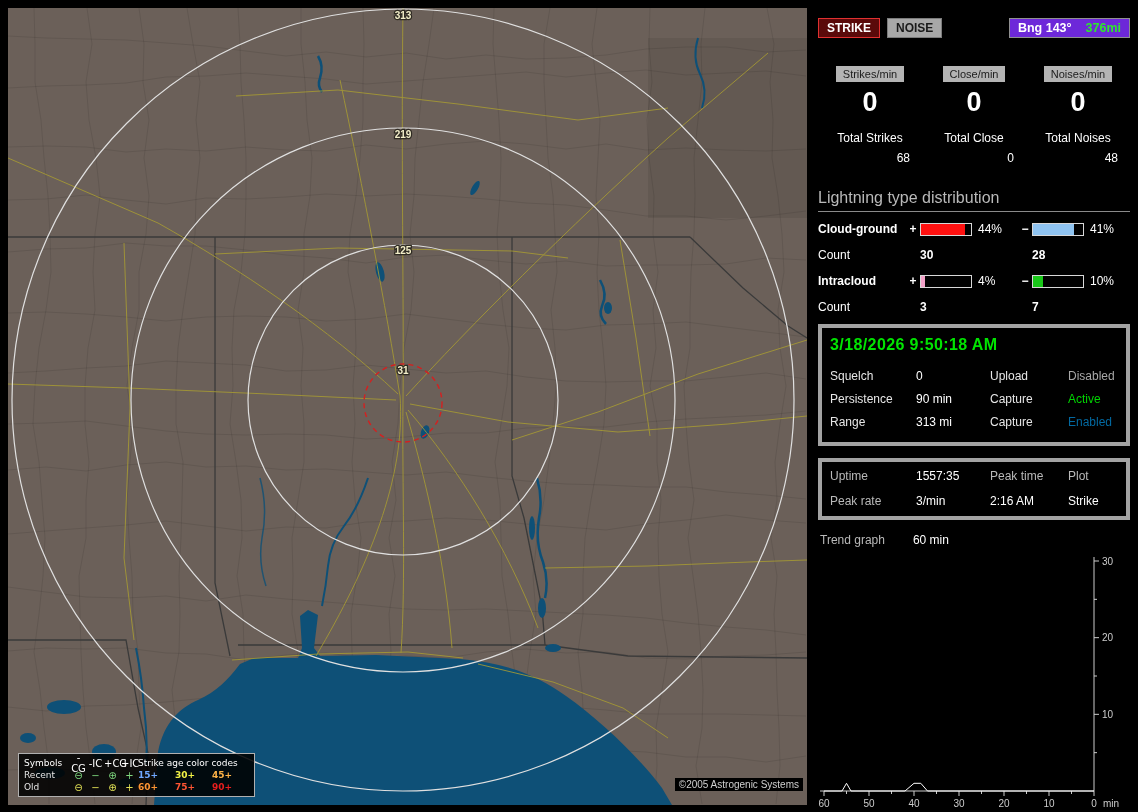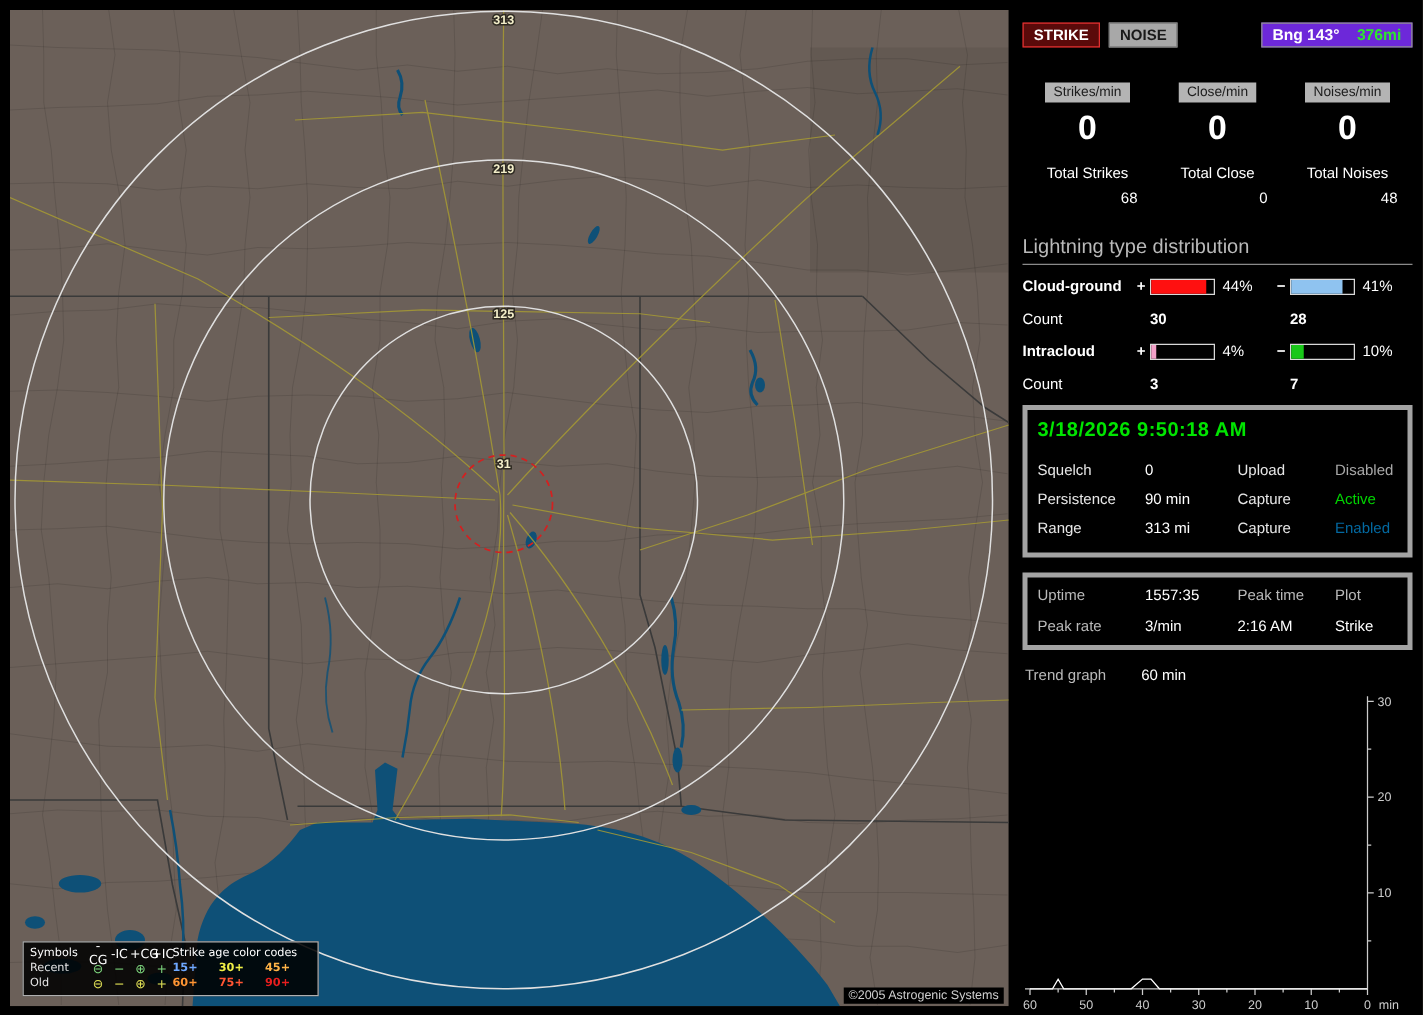--- a/index.html
+++ b/index.html
@@ -14,21 +14,21 @@
   .legend{position:absolute;left:10px;bottom:8px;background:rgba(0,0,0,0.88);
     border:1px solid #b0b0b0;padding:3px 5px;display:grid;
     grid-template-columns:46px 17px 17px 17px 17px 37px 37px 37px;
     grid-auto-rows:12px;align-items:center;font-size:9px;line-height:11px;color:#e4e4e4;
     font-family:"DejaVu Sans",sans-serif;}
   .legend .hd{color:#ffffff;}
   .legend .span3{grid-column:span 3;white-space:nowrap;}
   .legend .sym{text-align:center;font-size:10px;}
   .legend .age{font-weight:bold;}
 
-  .copyright{position:absolute;right:4px;bottom:2px;background:#000;color:#cfcfcf;
+  .copyright{position:absolute;right:4px;bottom:14px;background:#000;color:#cfcfcf;
     font-size:10px;padding:1px 4px;white-space:nowrap;}
 
   
   .panel{position:absolute;left:812px;top:8px;width:326px;height:797px;color:#fff;
     box-sizing:border-box;padding:8px 8px 0 6px;font-size:12px;}
   .topbar{display:flex;align-items:center;gap:7px;margin-top:2px;}
   .btn{font-size:12px;font-weight:bold;padding:2px 8px;cursor:pointer;
     font-family:"Liberation Sans",sans-serif;}
   .btn.strike{background:#5a0a0a;color:#fff;border:1px solid #e03030;}
   .btn.noise{background:#a8a8a8;color:#1a1a1a;border:1px solid #7c7c7c;}

